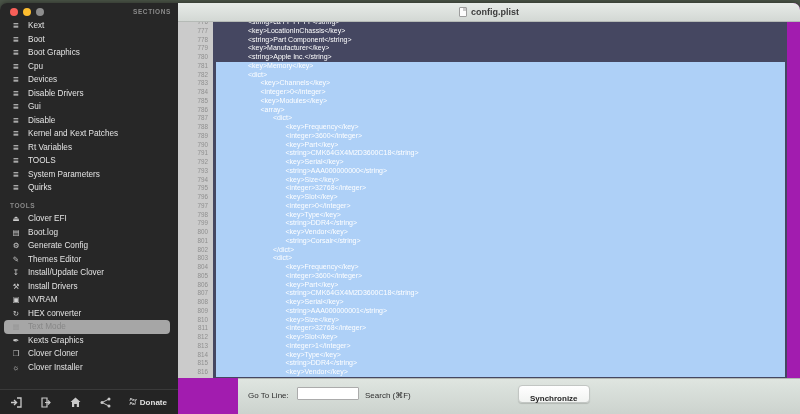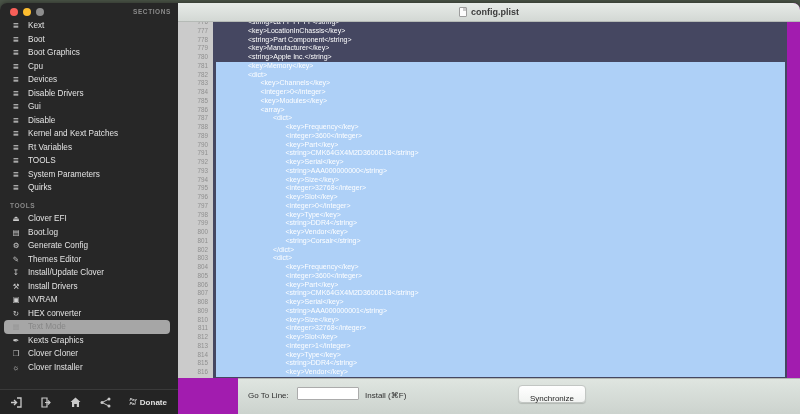--- a/index.html
+++ b/index.html
@@ -52,21 +52,21 @@
 
   
   .statusbar { position:absolute; left:16px; right:0; bottom:0; height:36px; border-top:1px solid #b2b7b3;
                background:linear-gradient(#dfe5e0,#ccd3ce);margin-left:44px; }
   .goto-label { position:absolute; left:10px; top:12px; font-size:8px; color:#2e2e2e; }
   .goto-input { position:absolute; left:59px; top:8px; width:62px; height:13px; background:#ffffff;
                 border:1px solid #ababab; border-radius:1px; font-size:8px; padding:0 3px; }
   .search-label { position:absolute; left:127px; top:12px; font-size:8px; color:#2e2e2e; }
   .sync-btn { position:absolute; left:280px; top:6px; height:16px; padding:8px 11px; font-size:8px; color:#1f1f1f;
               background:linear-gradient(#ffffff,#f1f3f1); border:1px solid #c2c6c3; border-radius:4px;
-              box-shadow:0 1px 1px rgba(0,0,0,.15); font-family:"Liberation Sans",sans-serif; }
+              box-shadow:0 1px 1px rgba(0,0,0,.15); font-family:"Liberation Sans",sans-serif;font-weight:bold; }
 </style>
 </head>
 <body>
 
 <div class="desktop">
   <div class="window">
 
     <aside class="sidebar">
       <div class="traffic">
         <span class="tl-red"></span>
@@ -385,19 +385,19 @@
           </div>
           <div class="line sel">
             <span class="ln">816</span>
             <span class="lt" style="padding-left: 69.5px;">&lt;key&gt;Vendor&lt;/key&gt;</span>
           </div>
         </div>
 
       <div class="statusbar">
         <span class="goto-label">Go To Line:</span>
         <input class="goto-input" type="text" value="" style="">
-        <span class="search-label">Install (⌘F)</span>
+        <span class="search-label">Search (⌘F)</span>
         <button class="sync-btn">Synchronize</button>
       </div>
     </main>
 
   </div>
 </div>
 
 </body></html>

